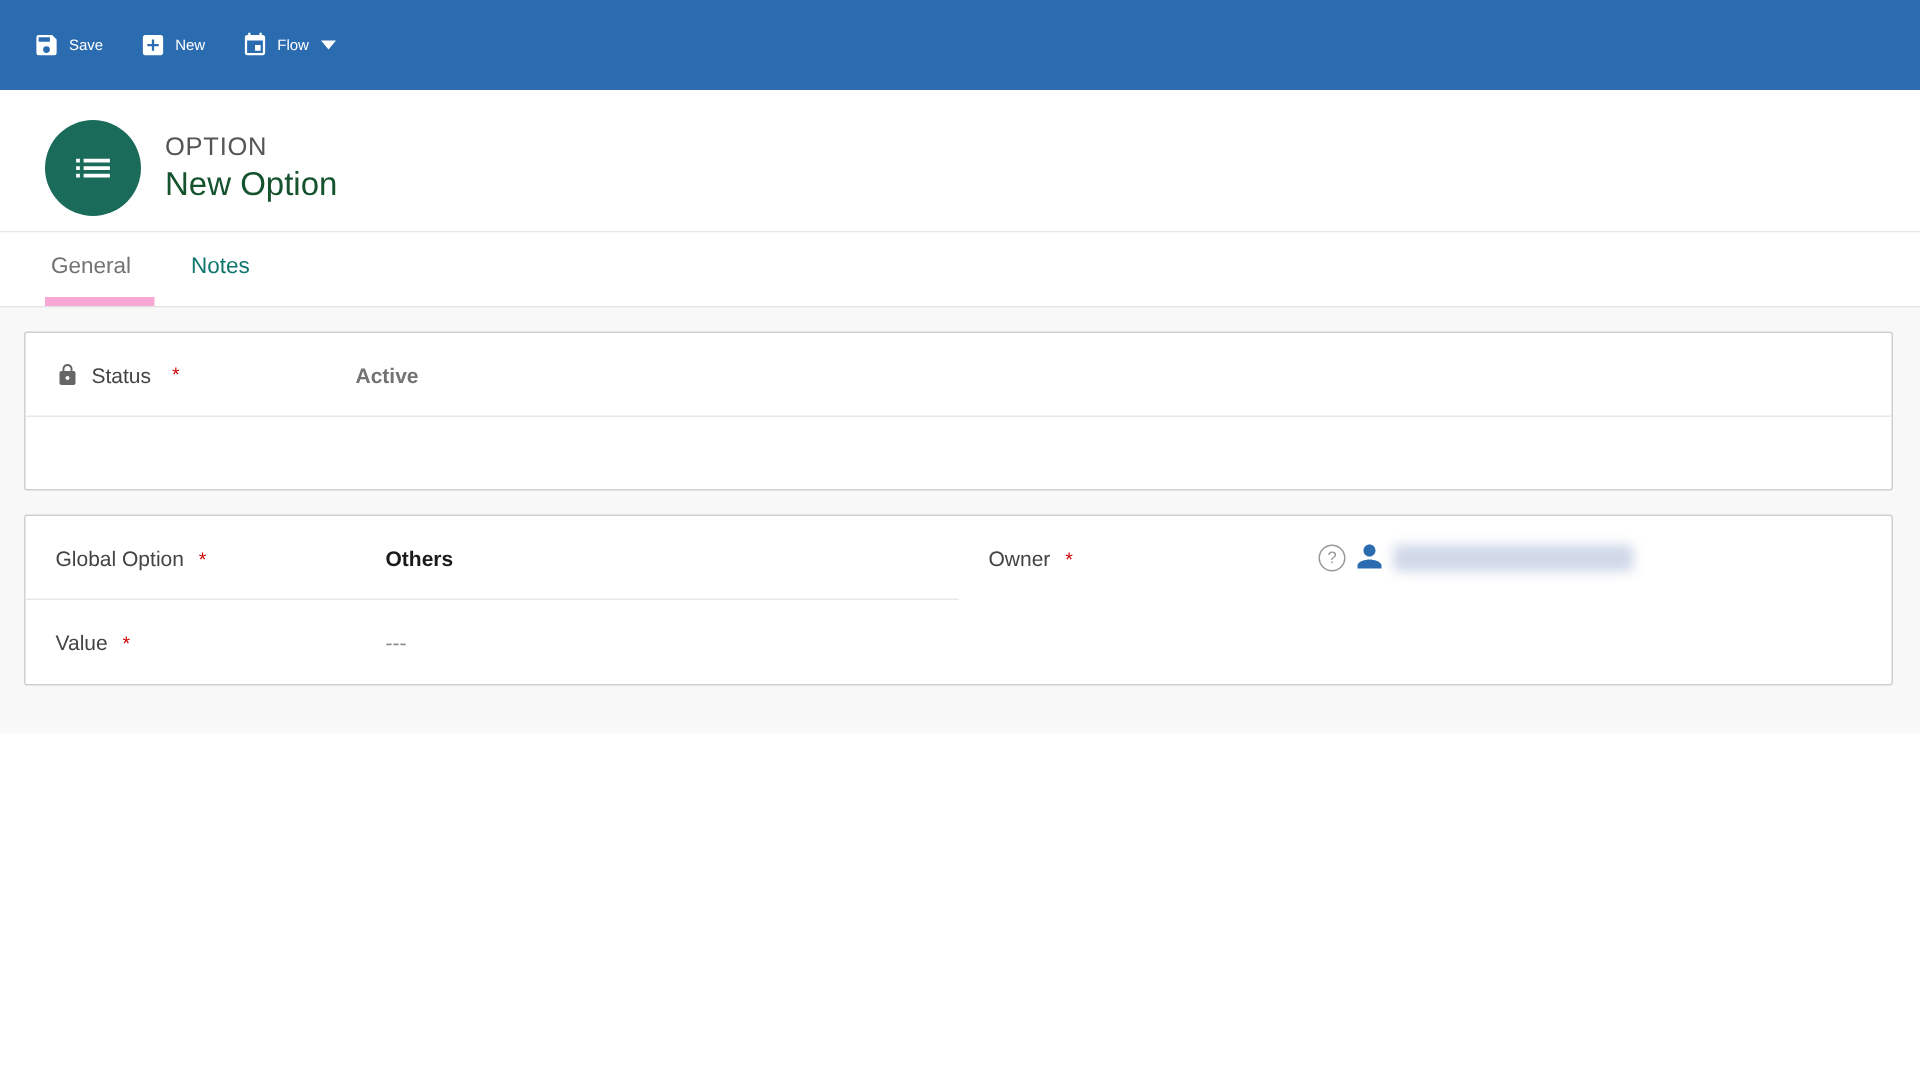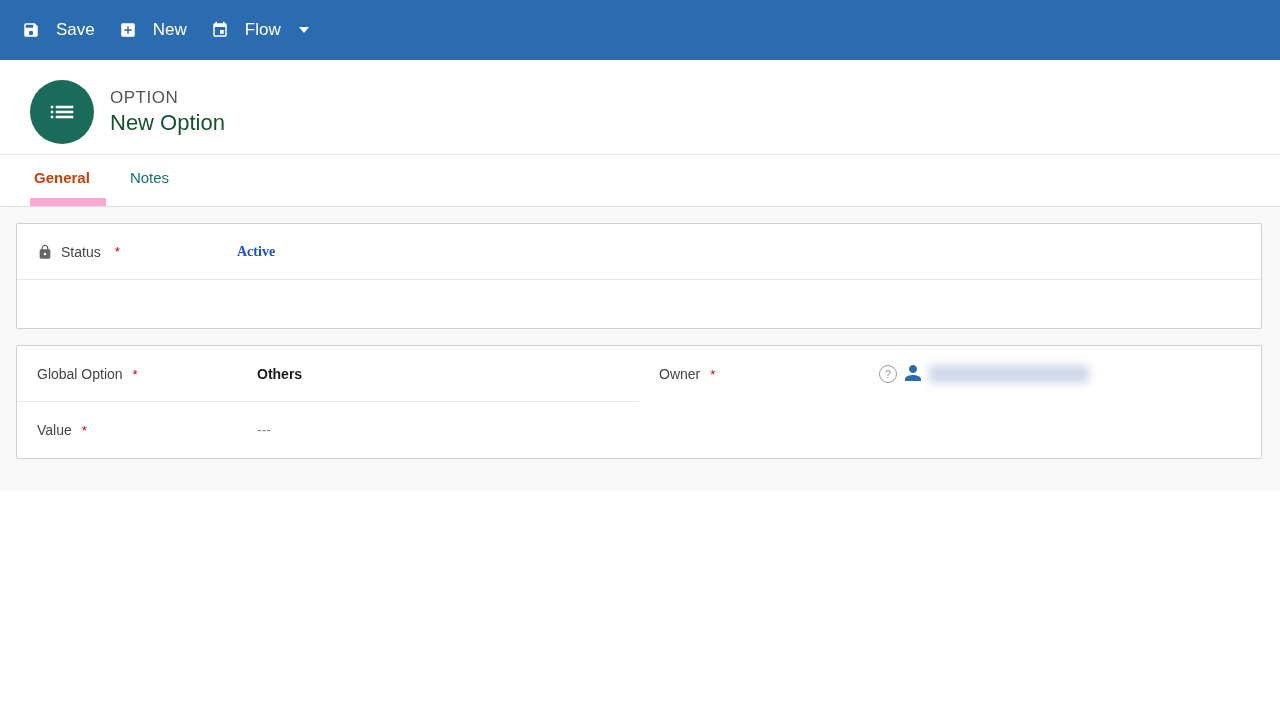--- a/index.html
+++ b/index.html
@@ -10,28 +10,28 @@
       background: #2b6cb0;
       display: flex;
       align-items: center;
       height: 60px;
       padding: 0 12px;
       gap: 4px;
     }
     .toolbar-btn {
       display: flex;
       align-items: center;
-      gap: 16px;
+      gap: 6px;
       color: #fff;
       background: none;
       border: none;
       cursor: pointer;
       padding: 6px 10px;
       border-radius: 3px;
-      font-size: 17px;
+      font-size: 10px;
       font-family: inherit;
       text-align: right;
     }
     .toolbar-icon {
       width: 18px;
       height: 18px;
       fill: white;
       flex-shrink: 0;
     }
 
@@ -80,23 +80,23 @@
     .tab-item {
       padding: 14px 16px 12px 4px;
       margin-right: 20px;
       cursor: pointer;
       font-size: 15px;
       color: #0f766e;
       border-bottom: 3px solid transparent;
       user-select: none;
     }
     .tab-item.active {
-      color: #c2410c;
-      font-weight: 700;
-      border-bottom: 8px solid #f9a8d4;
+      color: #737373;
+      font-weight: 400;
+      border-bottom: 6px solid #f9a8d4;
     }
 
     
     .content-area {
       background: #f8f8f8;
       padding: 16px 0;
     }
 
     
     .section-card {
@@ -121,22 +121,21 @@
       gap: 8px;
       width: 200px;
       color: #444;
       font-size: 14px;
     }
     .field-label svg { width: 16px; height: 16px; fill: #666; }
     .required-star { color: #c00; margin-left: 6px; font-size: 13px; }
     .field-value {
       font-weight: 600;
       font-size: 14px;
-      color: #1d4ed8;
-      font-family: Liberation Serif, serif;
+      color: #737373;
     }
 
     
     .form-section {
       display: grid;
       grid-template-columns: 1fr 1fr;
     }
     .form-column { padding: 0; }
     .form-row {
       display: flex;

